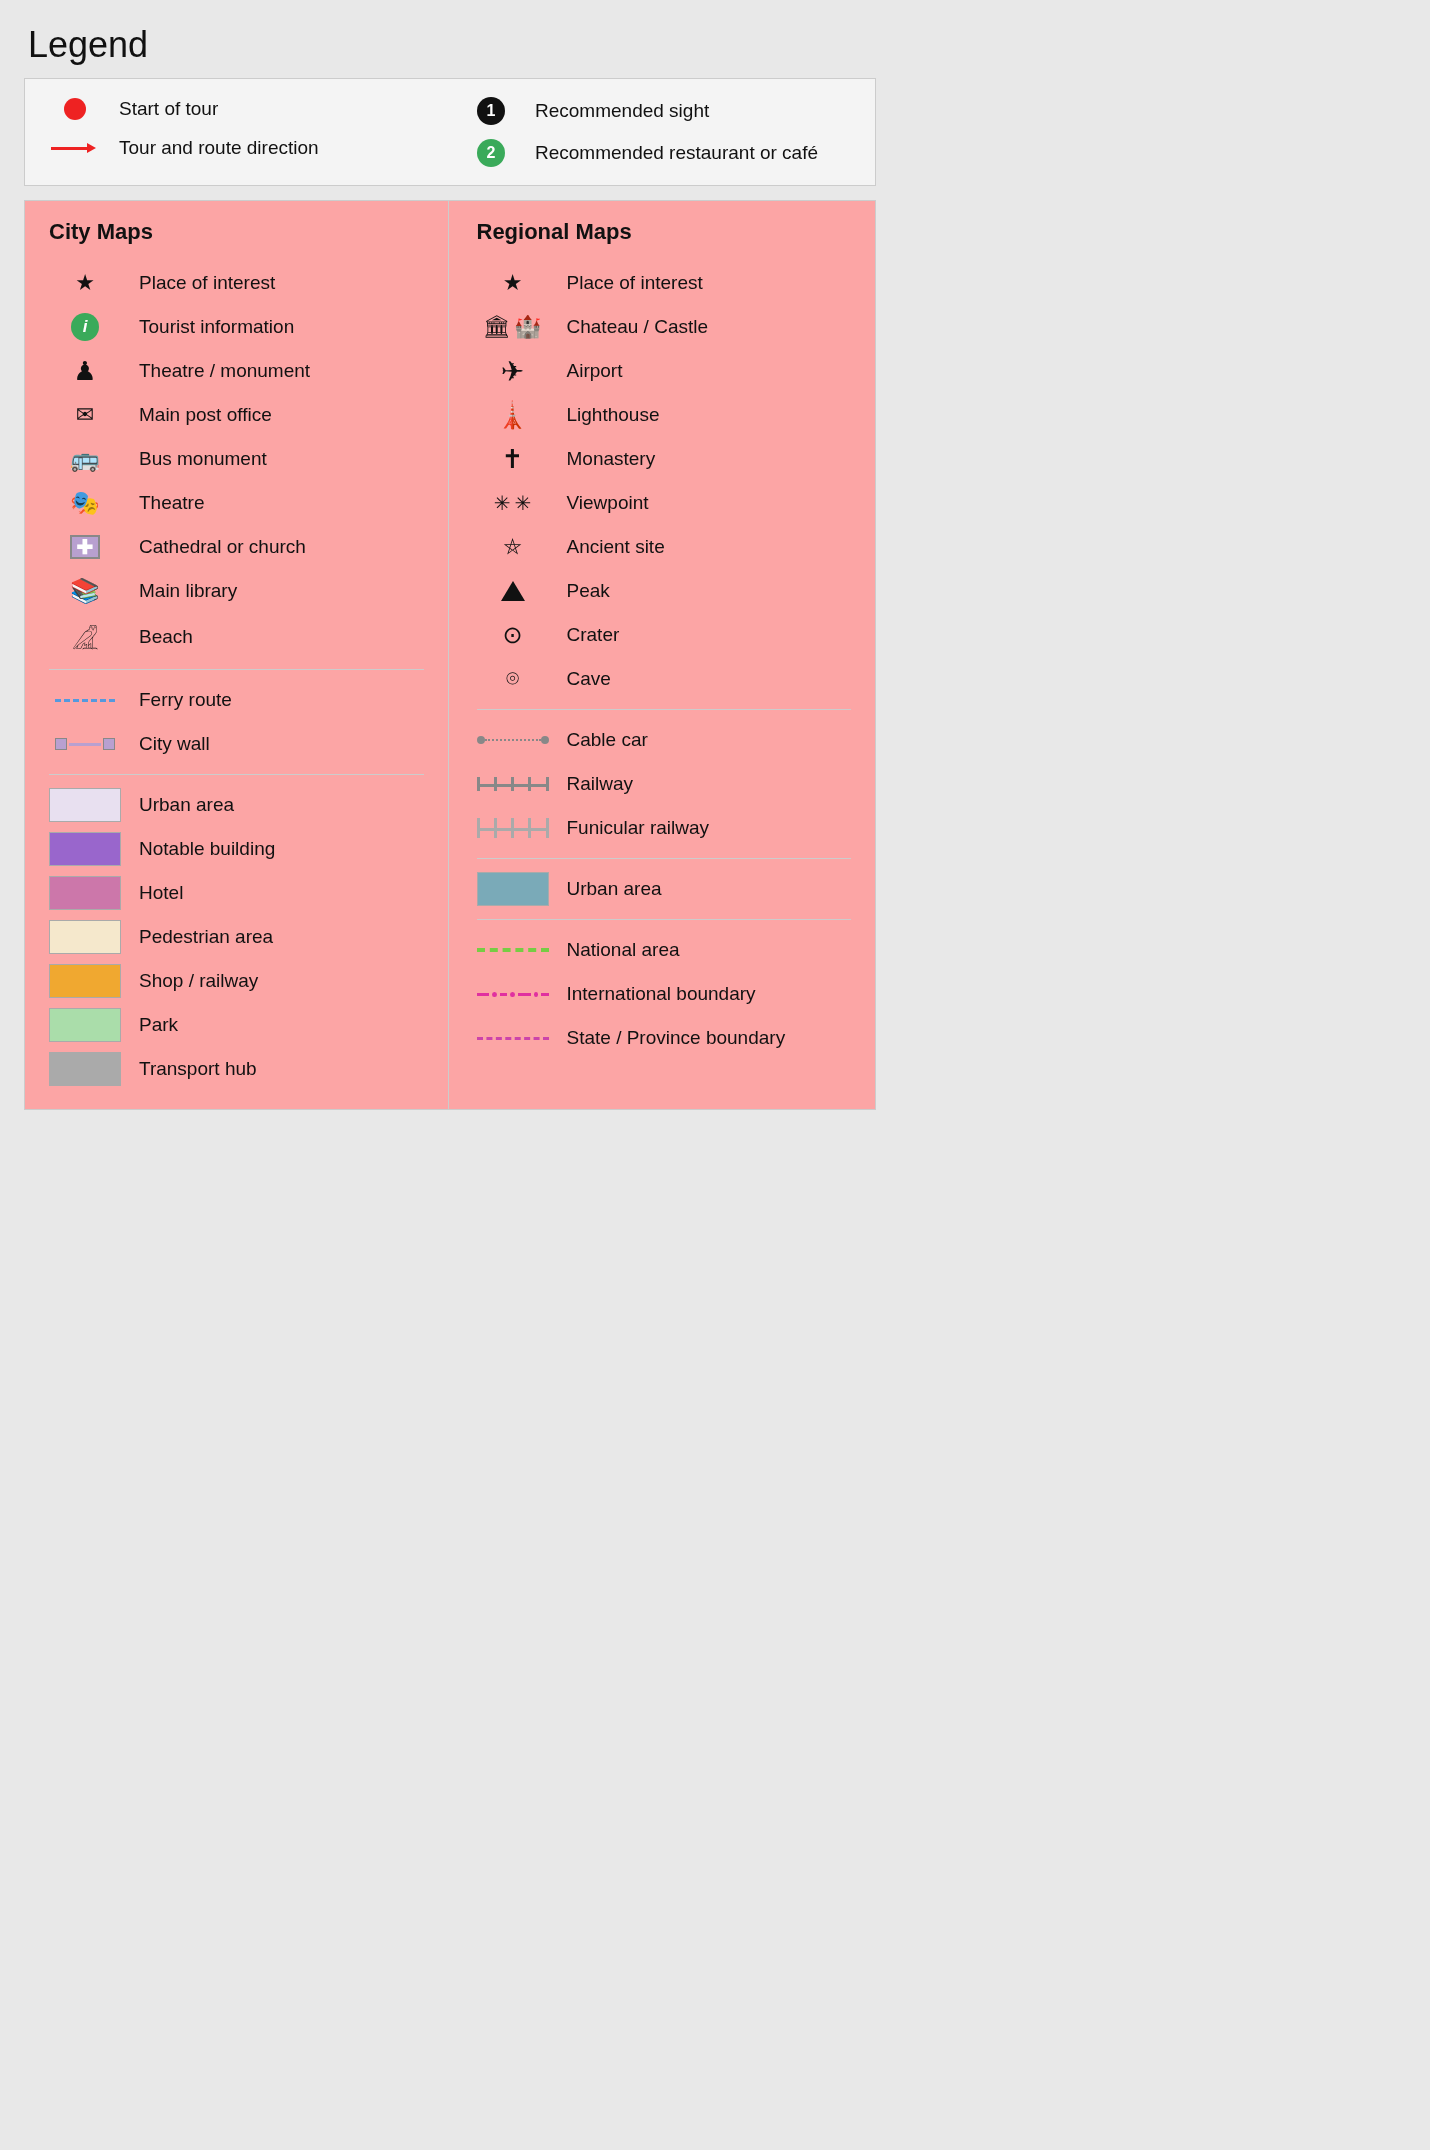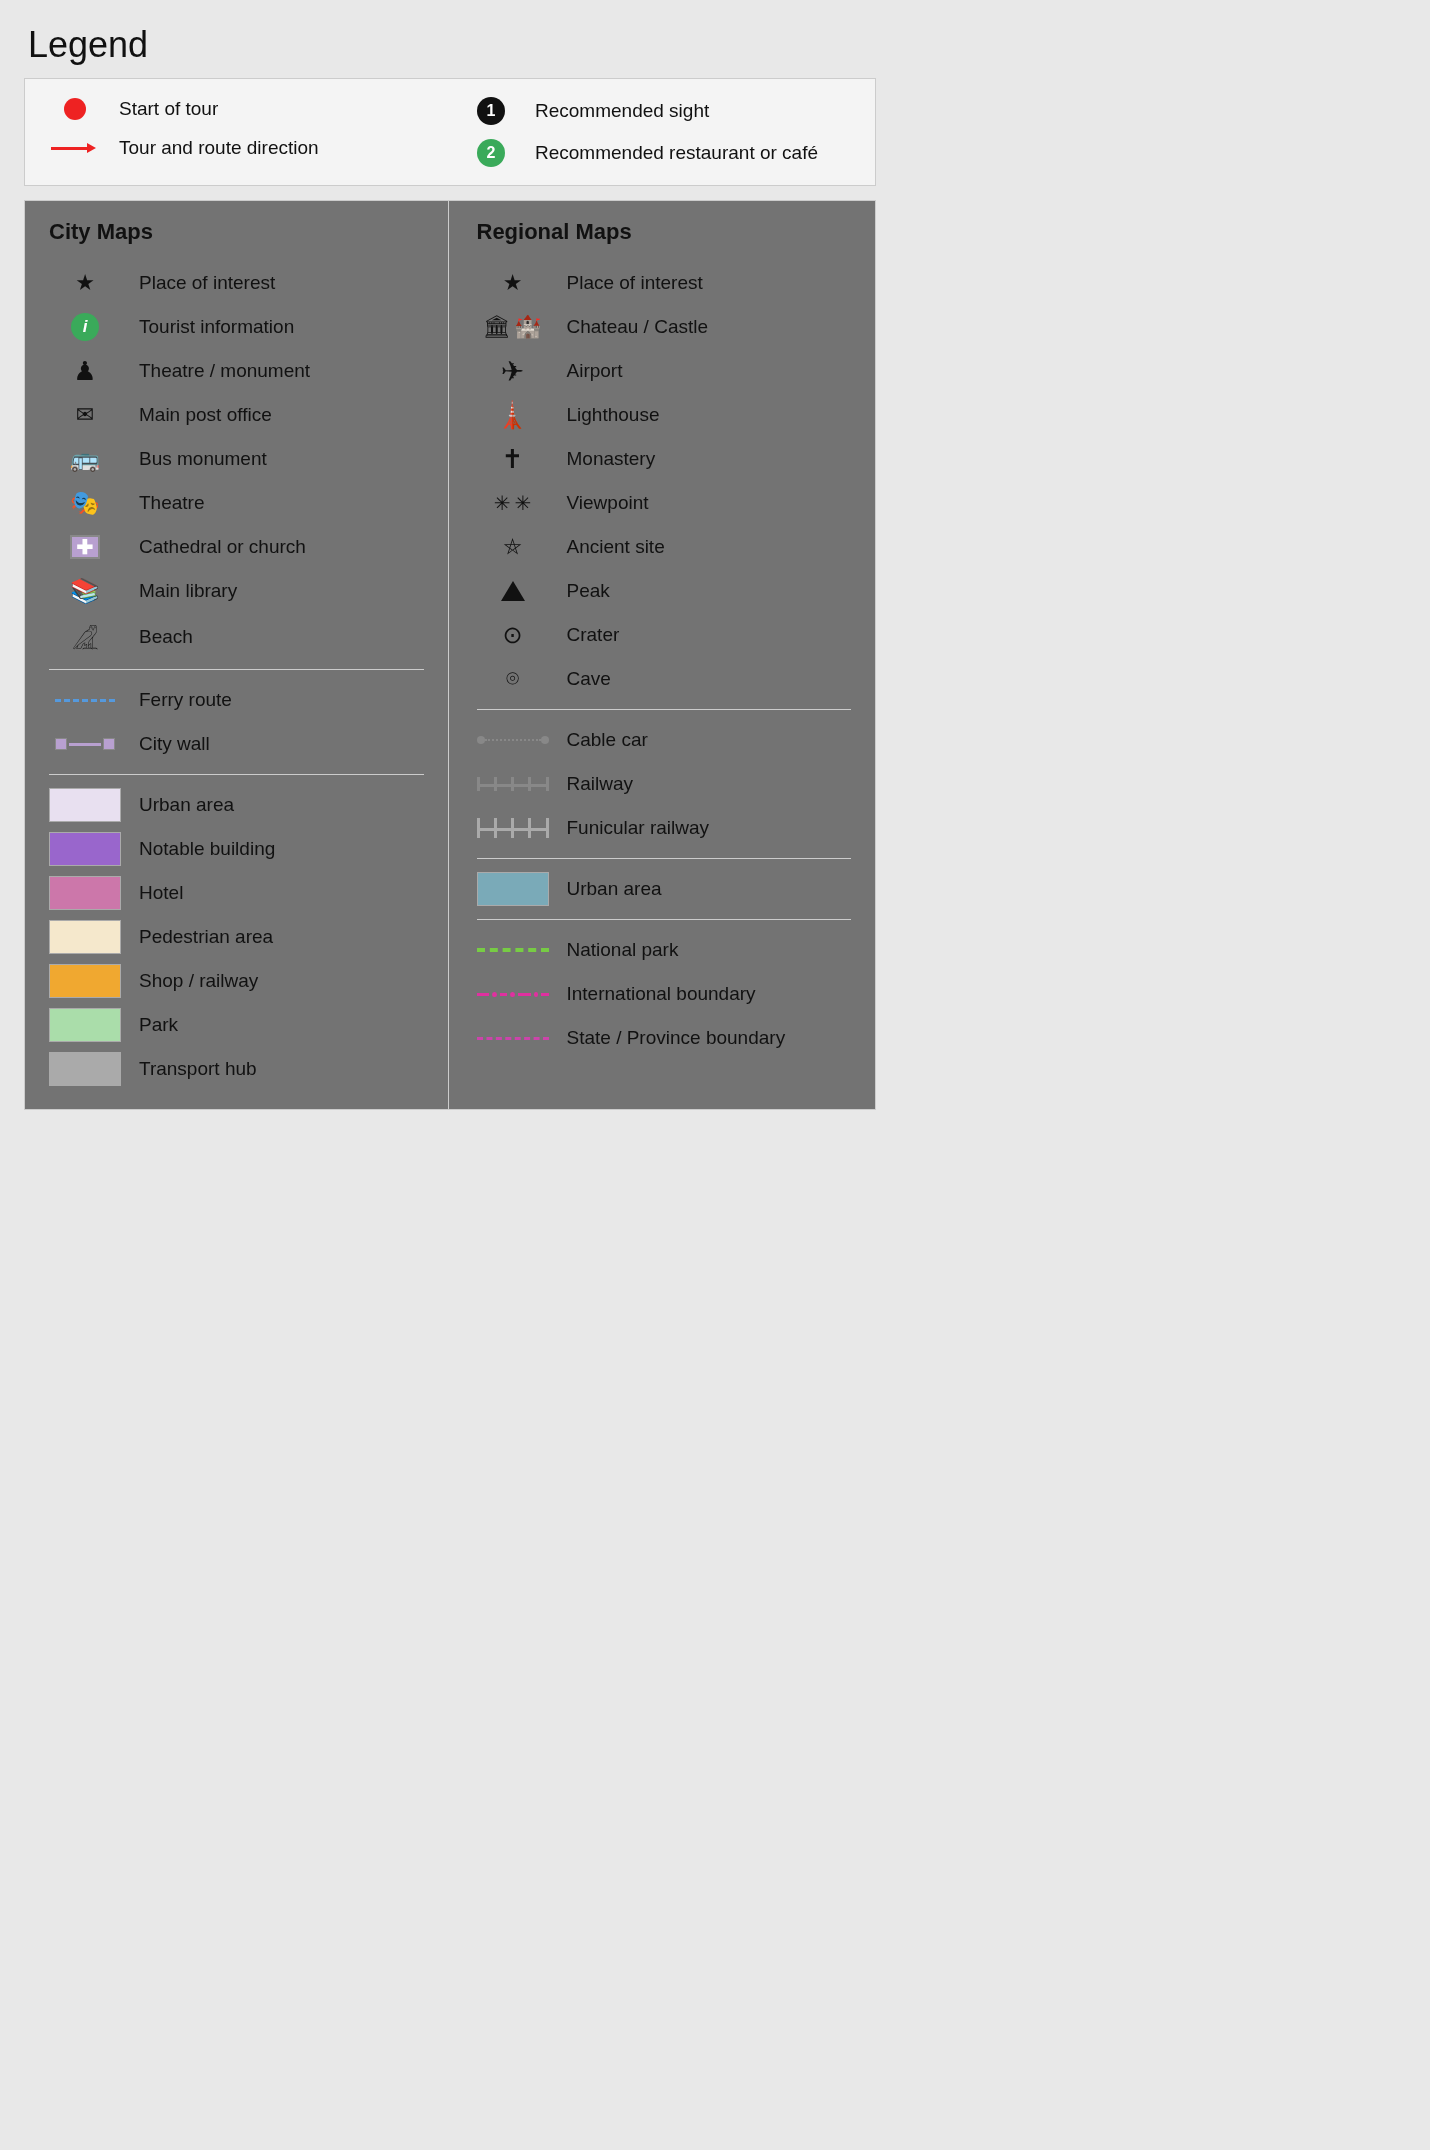--- a/index.html
+++ b/index.html
@@ -110,21 +110,21 @@
       color: #fff;
     }
     .num-circle.black { background: #111; }
     .num-circle.green { background: #3aaa5a; }
 
     
     .main-section {
       display: flex;
       flex-direction: row;
       gap: 4px;
-      background: #737373;
+      background: #fca5a5;
       border: 1px solid #ccc;
     }
 
     .col-left {
       flex: 1;
       padding: 18px 24px 18px 24px;
       border-right: 1px solid #ccc;
     }
 
     .col-right {
@@ -695,21 +695,21 @@
         <span class="label-cell">Urban area</span>
       </div>
 
 
       <hr class="col-divider">
 
       <div class="legend-item">
         <div class="icon-cell">
           <div class="national-park-line"></div>
         </div>
-        <span class="label-cell">National park</span>
+        <span class="label-cell">National area</span>
       </div>
 
       <div class="legend-item">
         <div class="icon-cell">
           <div class="intl-boundary-line">
             <div class="ib-dash" style="width:14px;"></div>
             <div class="ib-dot"></div>
             <div class="ib-dash" style="width:8px;"></div>
             <div class="ib-dot"></div>
             <div class="ib-dash" style="width:14px;"></div>

